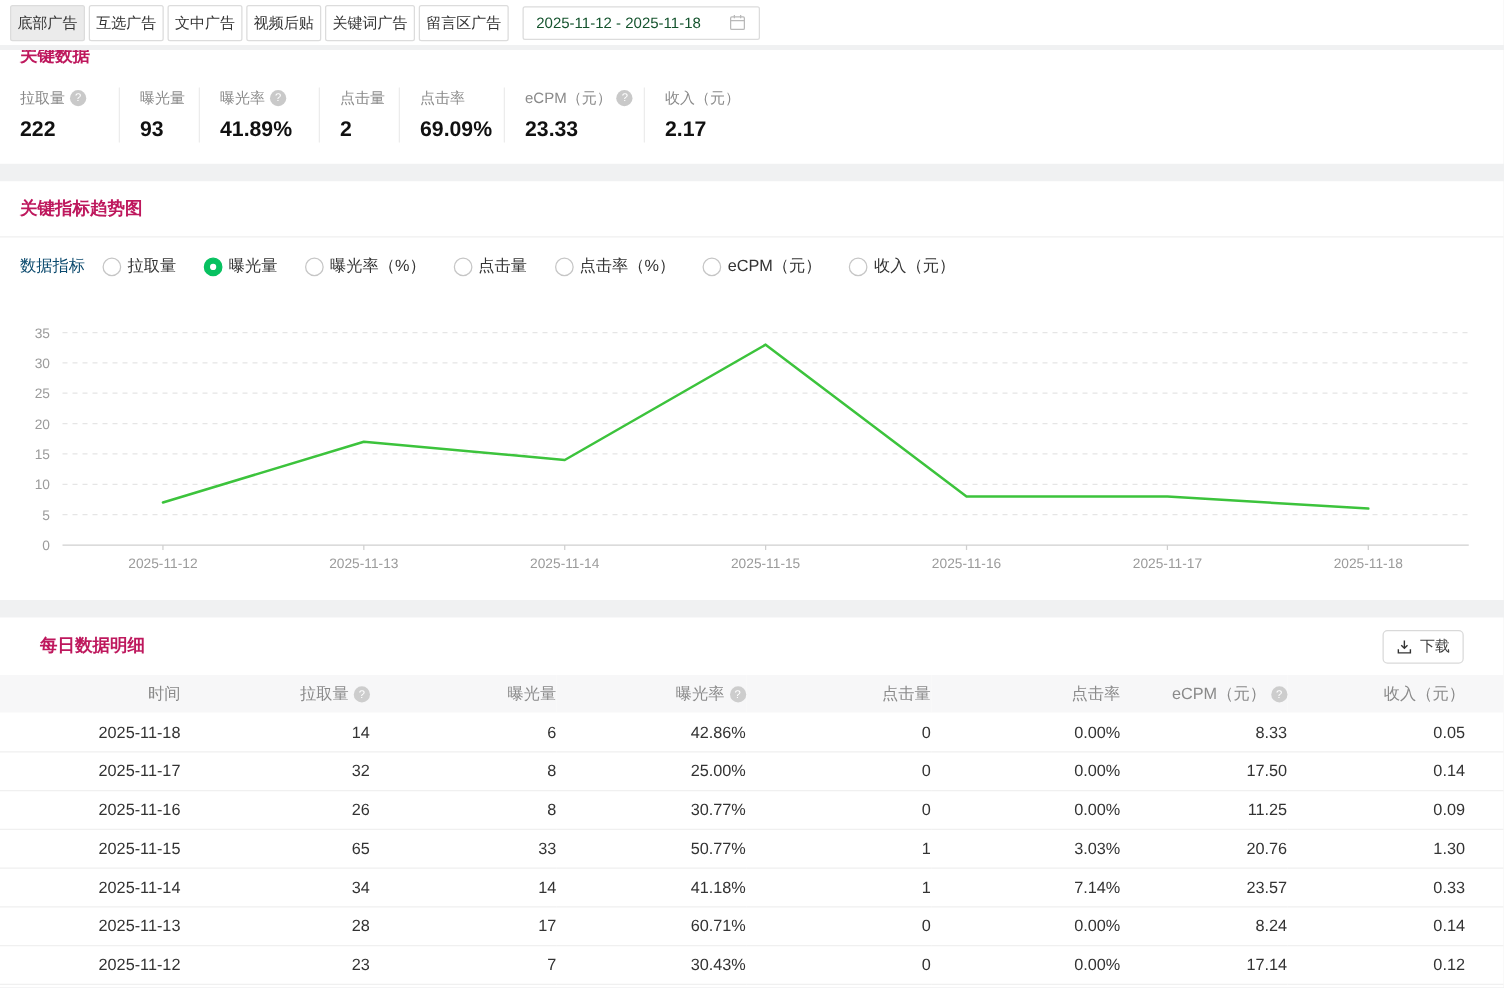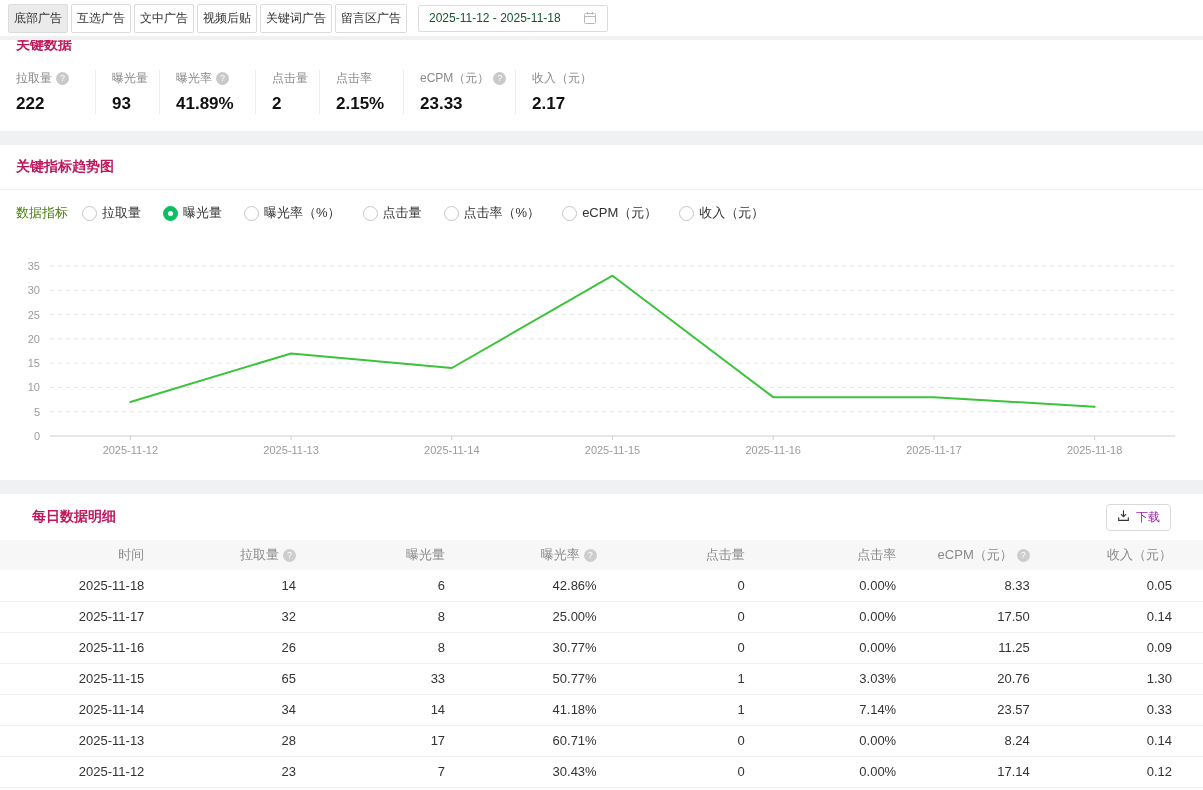--- a/index.html
+++ b/index.html
@@ -47,43 +47,43 @@
   .m-value { font-size:17px; font-weight:700; color:#111; margin-top:7px; }
   .qicon {
     display:inline-block; width:13px; height:13px; border-radius:50%;
     background:#c9c9c9; color:#fff; font-size:9px; line-height:13px;
     text-align:center; margin-left:4px; flex:none; cursor:pointer;
   }
   
   .card-trend { margin-top:14px; height:335px; }
   .trend-head { padding:13px 16px; border-bottom:1px solid #f0f0f0; }
   .radio-row { display:flex; align-items:center; padding:14px 16px 13px 16px; }
-  .radio-row-label { font-size:13px; color:#4d7c0f; margin-right:14px; }
+  .radio-row-label { font-size:13px; color:#0c4a6e; margin-right:14px; }
   .radio-opt { display:flex; align-items:center; margin-right:22px; cursor:pointer; }
   .radio {
     width:15px; height:15px; border:1px solid #c6c6c6; border-radius:50%;
     background:#fff; display:inline-block; position:relative; flex:none;
   }
   .radio.sel { background:var(--accent,#07c160); border-color:var(--accent,#07c160); }
   .radio.sel::after {
     content:""; position:absolute; left:50%; top:50%; width:5px; height:5px;
     margin:-2.5px 0 0 -2.5px; border-radius:50%; background:#fff;
   }
   .radio-label { font-size:13px; color:#333; margin-left:5px; white-space:nowrap; }
   #trend-svg { display:block; margin-top:18px; }
   
   .card-table { margin-top:14px; height:296px; overflow:hidden; }
   .table-head-row {
     display:flex; justify-content:space-between; align-items:center;
     padding:10px 32px; height:46px;
   }
   .dl-btn {
-    display:flex; gap:6px; background:#fff;
+    display:flex; align-items:center; gap:6px; background:#fff;
     border:1px solid #d9d9d9; border-radius:4px; padding:4px 10px;
-    font-size:12px; color:#a21caf; cursor:pointer;
+    font-size:12px; color:#404040; cursor:pointer;
     font-family:"Liberation Sans","DejaVu Sans",sans-serif;
   }
   table { width:100%; border-collapse:collapse; table-layout:fixed; }
   thead th {
     background:#f7f7f8; height:30px; font-weight:normal; font-size:13px;
     color:#8a8a8a; white-space:nowrap;
   }
   th, td { text-align:right; }
   th:first-child, td:first-child { text-align:right; padding-left:16px; }
   th:last-child, td:last-child { padding-right:31px; }
@@ -139,21 +139,21 @@
       <div class="metric">
         <div class="m-label">
           <span>点击量</span>
         </div>
         <div class="m-value">2</div>
       </div>
       <div class="metric">
         <div class="m-label">
           <span>点击率</span>
         </div>
-        <div class="m-value">2.15%</div>
+        <div class="m-value">69.09%</div>
       </div>
       <div class="metric">
         <div class="m-label">
           <span>eCPM（元）</span>
           <span class="qicon">?</span>
         </div>
         <div class="m-value">23.33</div>
       </div>
       <div class="metric">
         <div class="m-label">

